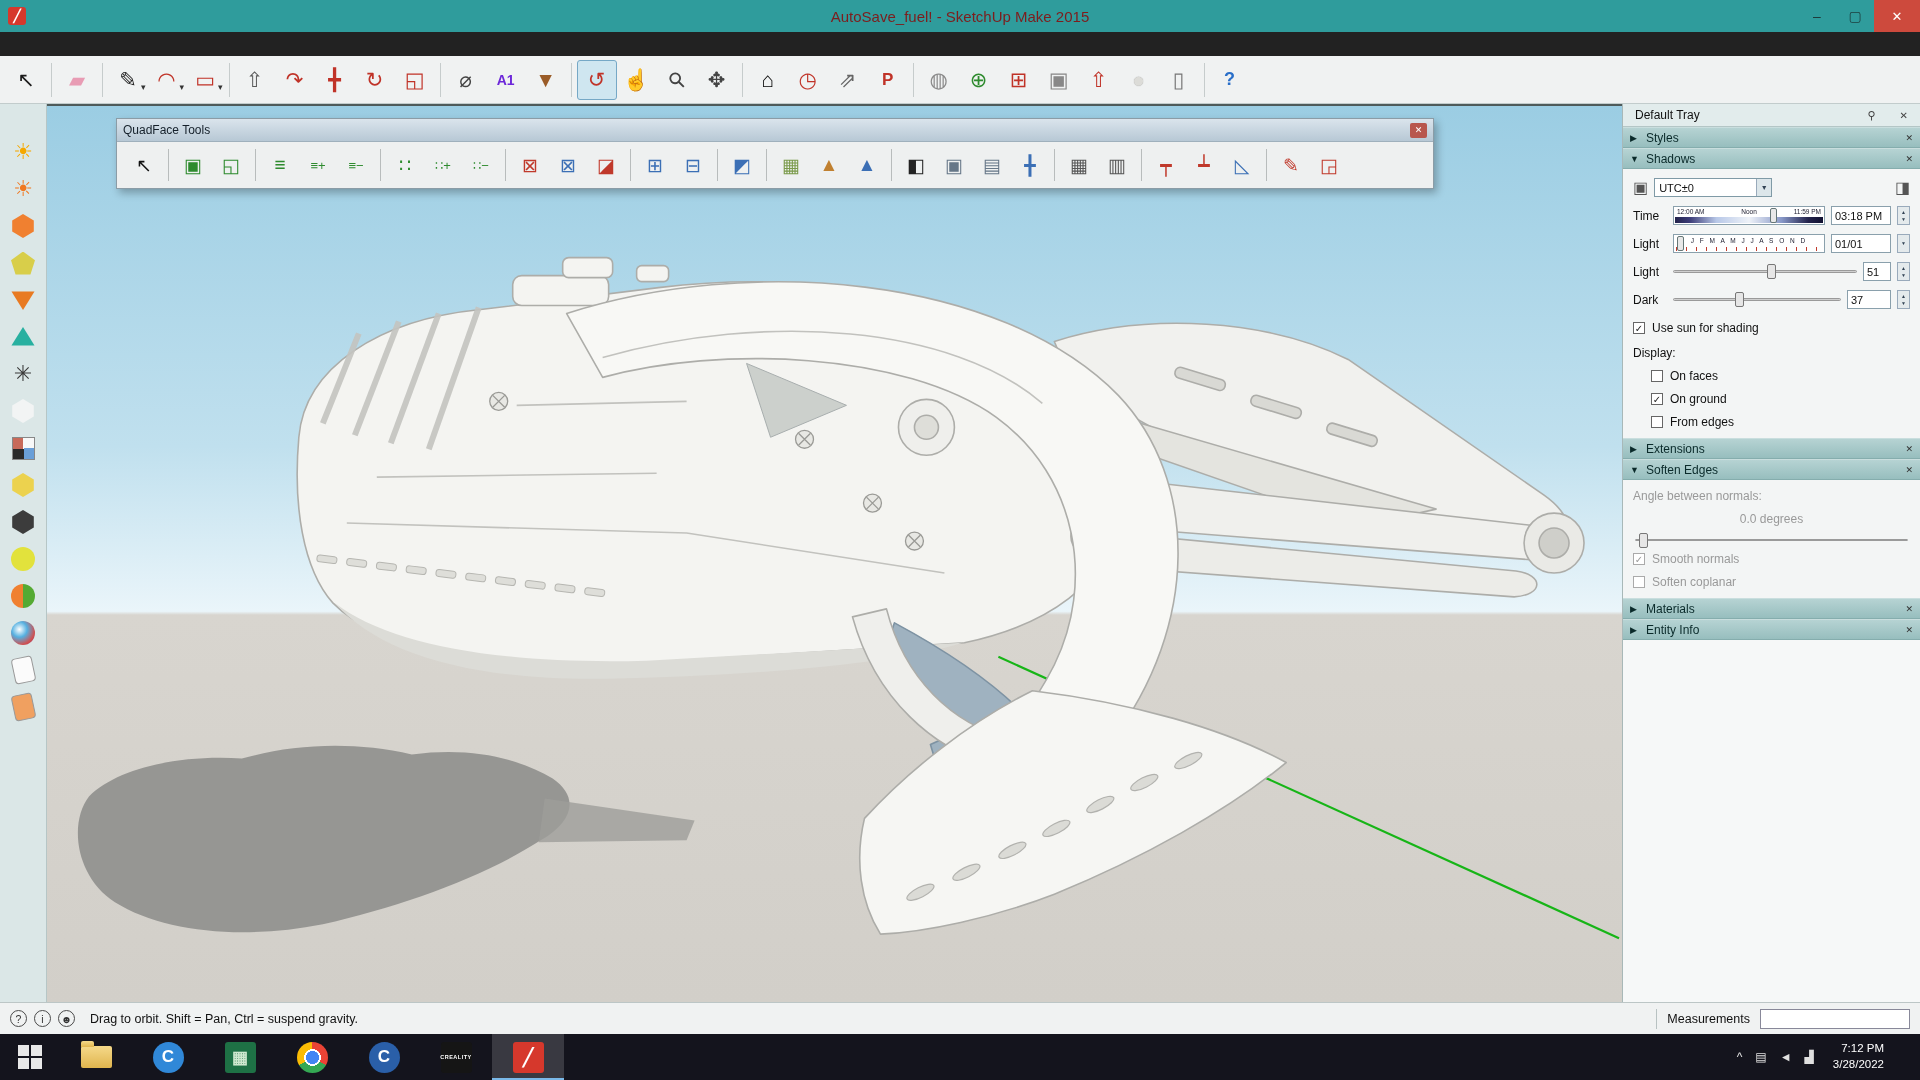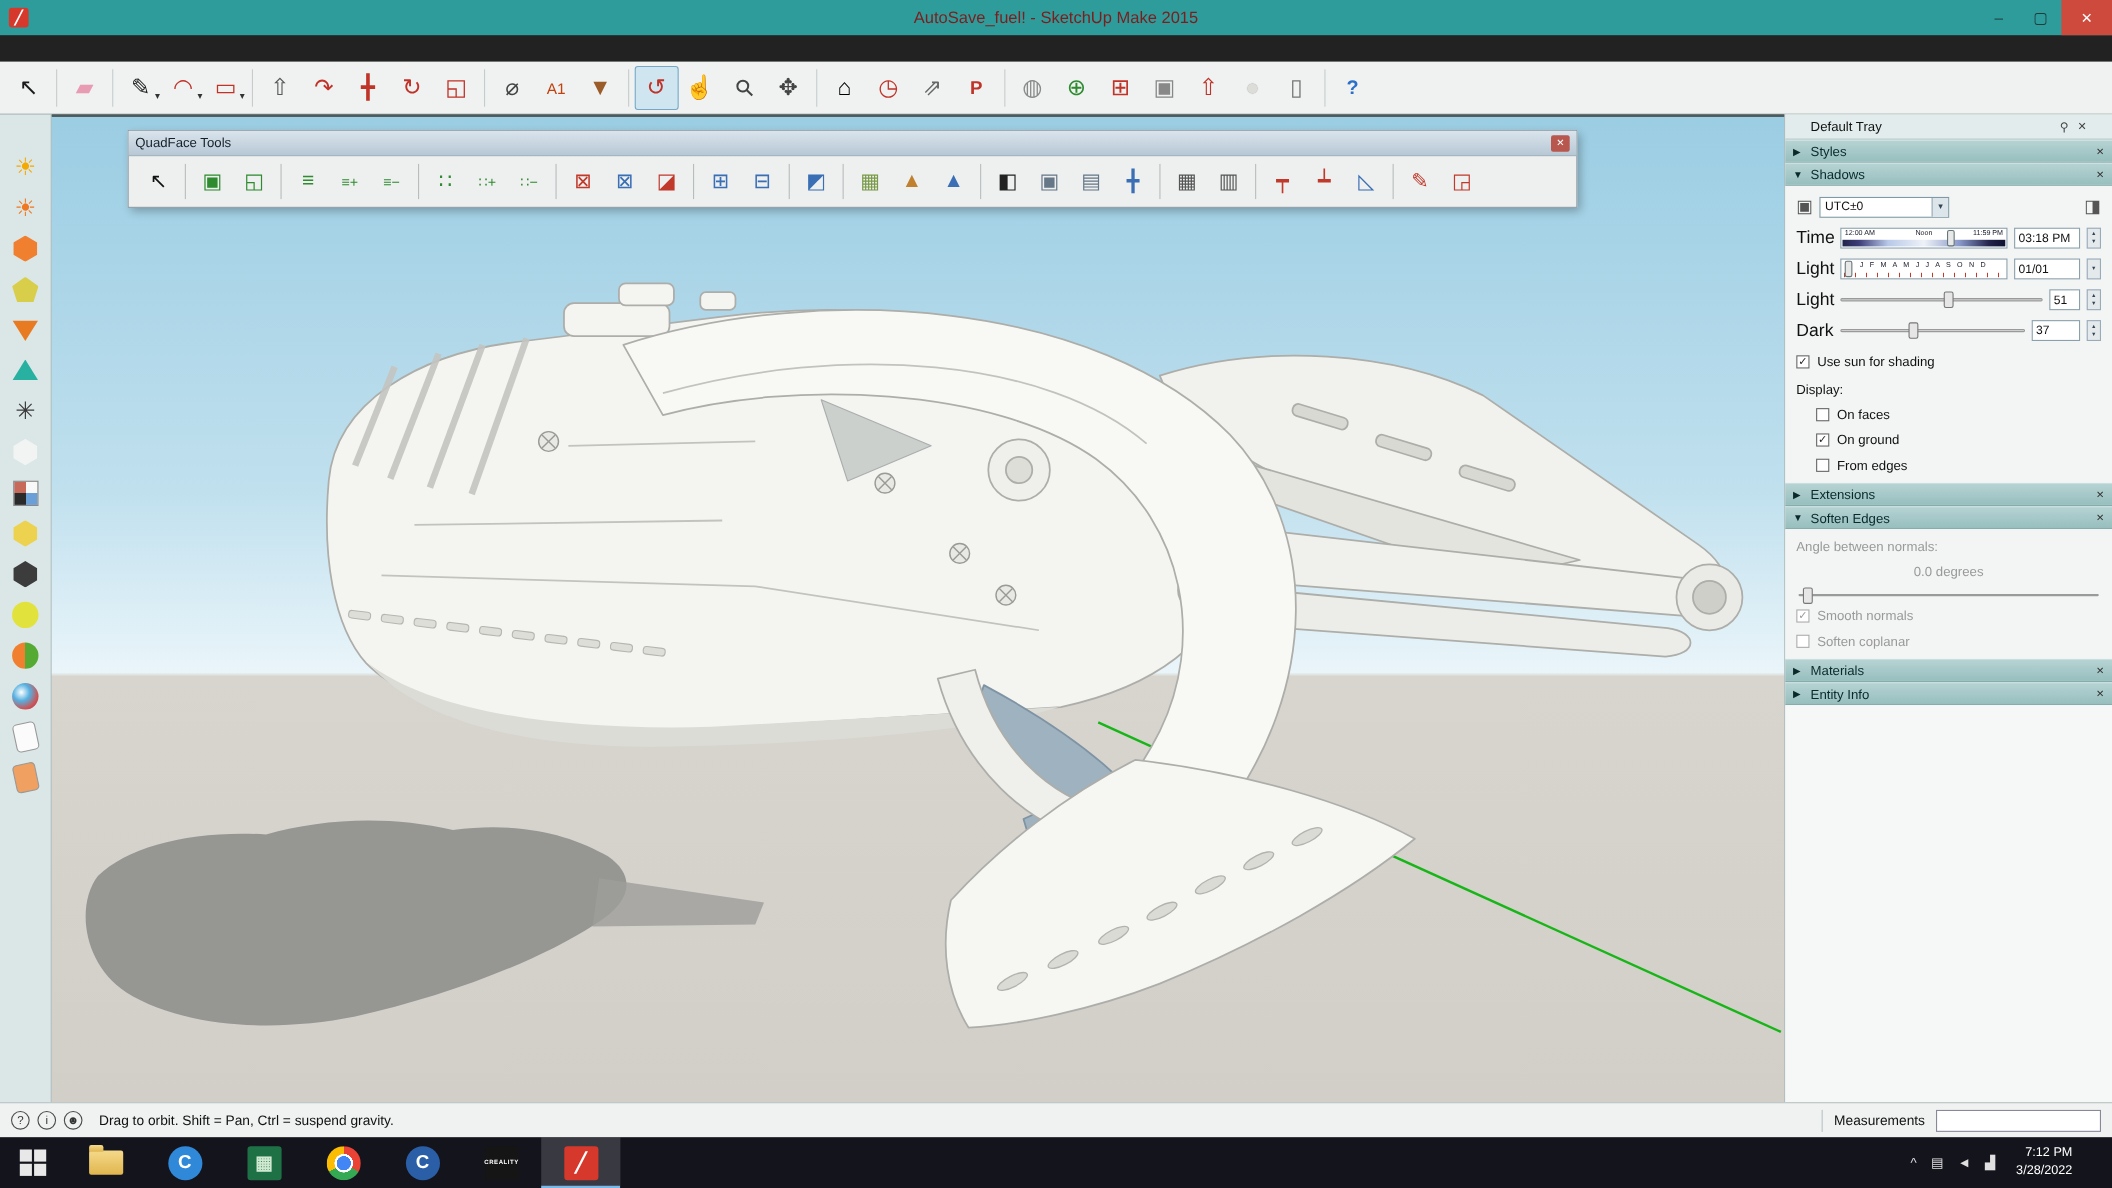--- a/index.html
+++ b/index.html
@@ -48,28 +48,28 @@
   
   .quadface { position:absolute; left:116px; top:118px; width:1318px; background:#eef0f0; border:1px solid #8b9ca6; box-shadow:3px 4px 8px rgba(0,0,0,.28); z-index:10; }
   .qf-title { height:23px; background:linear-gradient(#dae4ec,#b7c8d5); border-bottom:1px solid #9fb0bc; display:flex; align-items:center; padding:0 6px; font-size:12px; font-weight:normal; color:#15202a; }
   .qf-close { margin-left:auto; width:17px; height:15px; background:#b8574e; color:#fff; font-size:9px; display:flex; align-items:center; justify-content:center; border-radius:2px; }
   .qf-row { display:flex; align-items:center; padding:4px 8px; }
   .qfi { width:38px; height:38px; border:none; background:transparent; display:flex; align-items:center; justify-content:center; font-size:19px; font-family:"Liberation Sans",sans-serif; }
   .qf-sep { width:1px; height:32px; background:#b8bcbc; margin:0 5px; }
 
   
   .tray { width:298px; background:#eef0f0; border-left:1px solid #a8b8b8; display:flex; flex-direction:column; font-size:12px; color:#111; }
-  .tray-top { height:23px; background:#e2ecec; border-bottom:1px solid #b4c6c6; display:flex; align-items:center; padding:0 23px; gap:8px; }
+  .tray-top { height:23px; background:#e2ecec; border-bottom:1px solid #b4c6c6; display:flex; align-items:center; padding:0 12px; gap:24px; }
   .tray-top .t { flex:1; }
   .sec-h { height:21px; flex:none; display:flex; align-items:center; gap:6px; padding:0 7px; background:linear-gradient(#b6d3d3,#97bebe); border-top:1px solid #c9dede; border-bottom:1px solid #85adad; color:#0a2a2a; }
   .arr { font-size:9px; width:10px; }
   .sec-x { margin-left:auto; font-size:9px; color:#333; }
   .sec-body { background:#f3f5f5; padding:9px 10px; display:flex; flex-direction:column; gap:9px; }
   .row { display:flex; align-items:center; gap:6px; }
-  .lbl { width:34px; flex:none; font-size:16px; }
+  .lbl { width:34px; flex:none; font-size:12px; }
   .sh-ic { font-size:16px; color:#555; }
   .combo { width:118px; height:19px; background:#fff; border:1px solid #7f9aa6; display:flex; align-items:center; font-size:11px; padding-left:4px; }
   .combo .cdd { margin-left:auto; width:15px; height:100%; background:#dce6ea; border-left:1px solid #9ab; font-size:7px; display:flex; align-items:center; justify-content:center; color:#345; }
   .tickbox { flex:1; height:19px; background:#fff; border:1px solid #8aa0ac; position:relative; display:flex; justify-content:space-between; padding:1px 3px 0 3px; font-size:6.5px; color:#223; }
   .strip { position:absolute; left:1px; right:1px; bottom:1px; height:6px; background:linear-gradient(90deg,#23234c 0%,#3c3c78 10%,#b8c8e8 28%,#eef2f8 50%,#8898c8 72%,#23234c 90%,#101030 100%); }
   .dstrip { position:absolute; left:2px; right:2px; bottom:1px; height:4px; background:repeating-linear-gradient(90deg,#c0392b 0 1px,transparent 1px 10px); }
   .th { position:absolute; top:1px; width:7px; height:15px; background:#e8e8e8; border:1px solid #677; border-radius:2px; }
   .months { position:absolute; left:0; right:0; top:2px; text-align:center; font-size:6.5px; letter-spacing:2px; color:#223; }
   .val { width:60px; height:19px; background:#fff; border:1px solid #8aa0ac; font-size:11px; display:flex; align-items:center; padding:0 3px; flex:none; }
   .spin { width:13px; height:19px; border:1px solid #9ab; background:#e4eaec; display:flex; flex-direction:column; align-items:center; justify-content:center; font-size:5px; line-height:7px; color:#345; flex:none; }
@@ -134,21 +134,21 @@
     <button class="tbi" style="color:#c03328">▭</button>
     <span class="dd">▾</span>
     <span class="tb-sep"></span>
     <button class="tbi" style="color:#5a5a5a">⇧</button>
     <button class="tbi" style="color:#c03328">↷</button>
     <button class="tbi" style="color:#c03328">╋</button>
     <button class="tbi" style="color:#c03328">↻</button>
     <button class="tbi" style="color:#c03328">◱</button>
     <span class="tb-sep"></span>
     <button class="tbi" style="color:#444">⌀</button>
-    <button class="tbi" style="color:#c2410c;font-size:14px;font-weight:normal">A1</button>
+    <button class="tbi" style="color:#6d28d9;font-size:14px;font-weight:bold">A1</button>
     <button class="tbi" style="color:#9a5c28">▼</button>
     <span class="tb-sep"></span>
     <button class="tbi active" style="color:#c03328">↺</button>
     <button class="tbi" style="color:#c8955f">☝</button>
     <button class="tbi" style="color:#444;transform:rotate(-45deg)">⚲</button>
     <button class="tbi" style="color:#444">✥</button>
     <span class="tb-sep"></span>
     <button class="tbi">⌂</button>
     <button class="tbi" style="color:#c03328">◷</button>
     <button class="tbi" style="color:#666">⇗</button>

